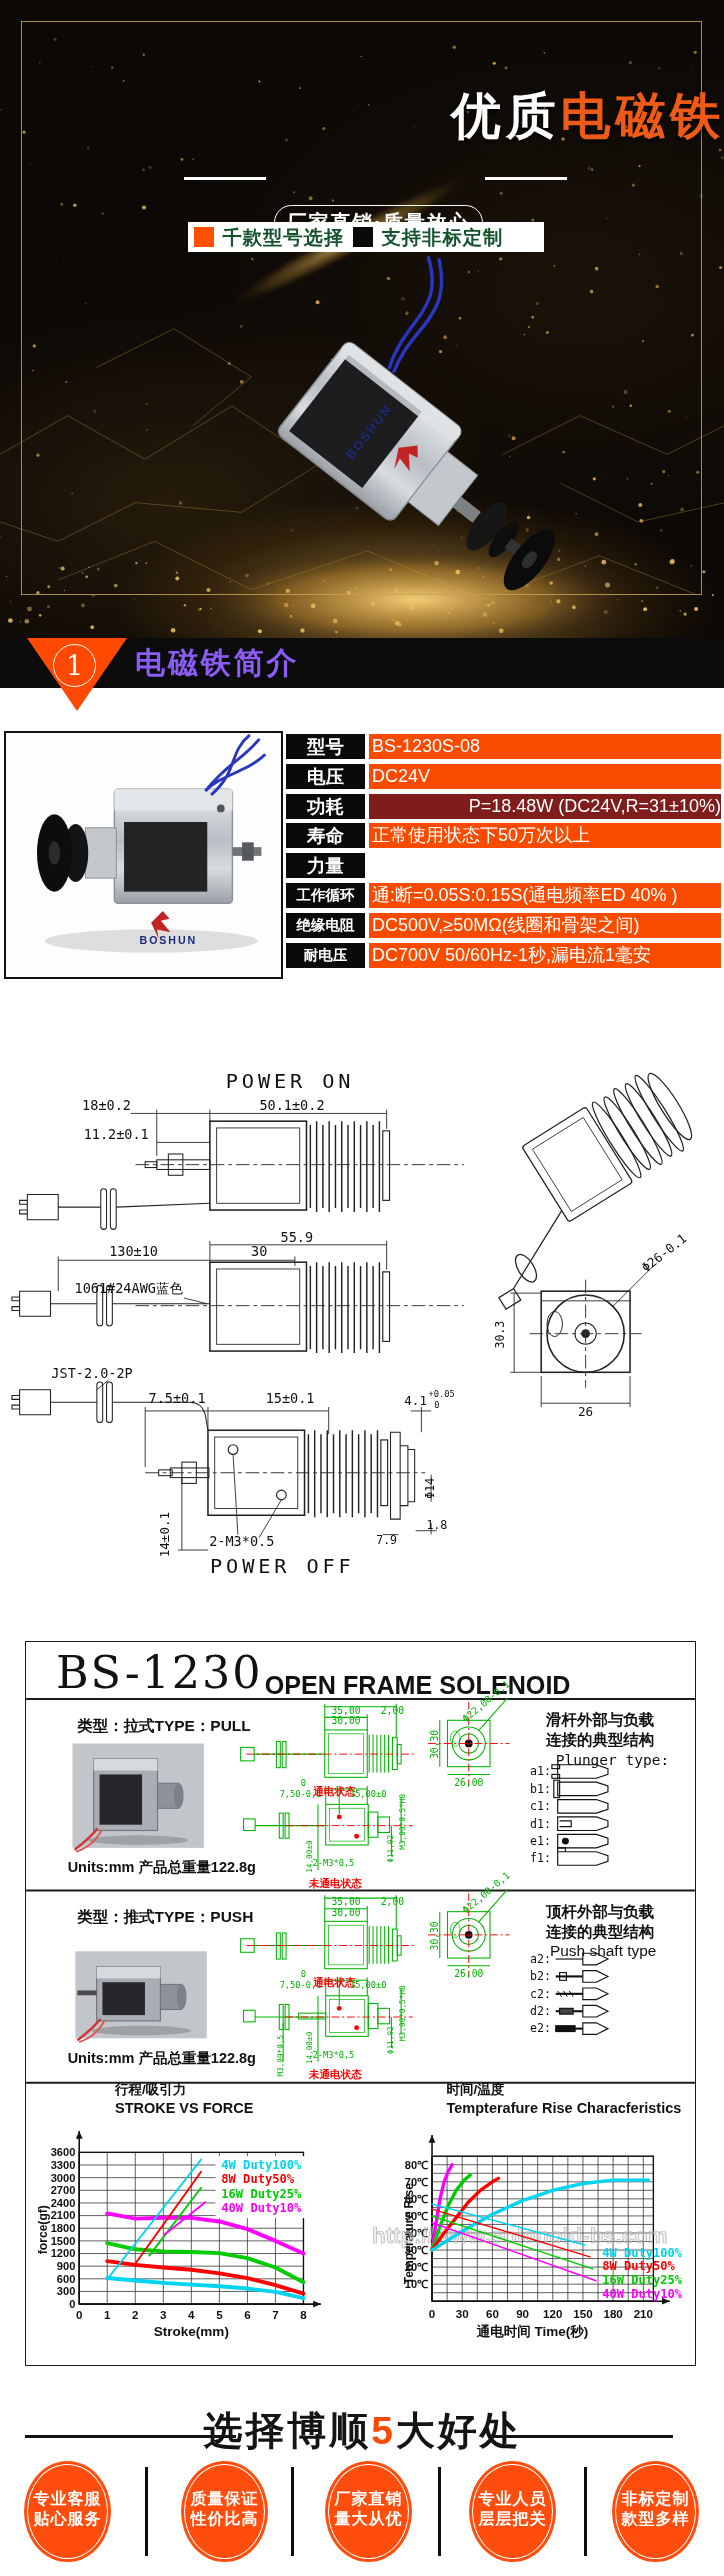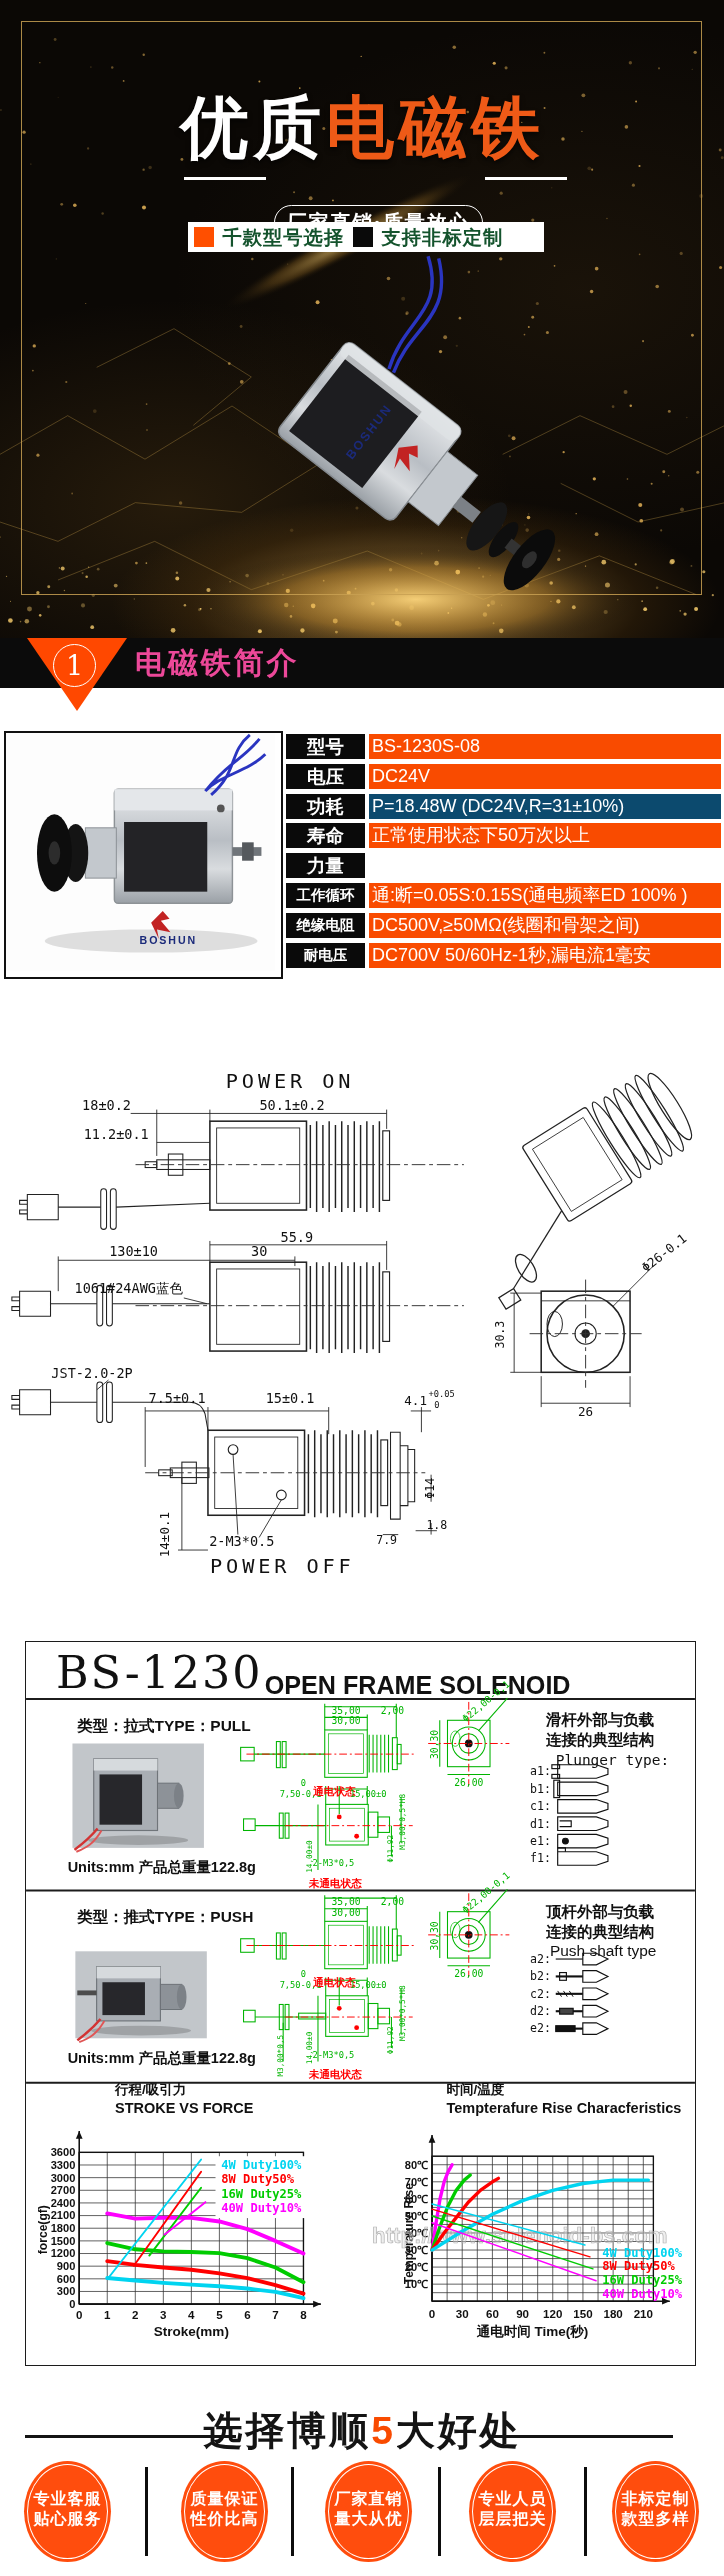--- a/index.html
+++ b/index.html
@@ -6,39 +6,39 @@
   #page{position:relative;width:725px;height:2576px;margin:0 auto;overflow:hidden;
         font-family:"Liberation Sans",sans-serif;background:#fff;}
   .abs{position:absolute;}
   
   #hero{left:0;top:0;width:725px;height:638px;background:
         radial-gradient(ellipse 406px 145px at 416px 604px, rgba(255,196,94,.55), rgba(140,90,20,.18) 55%, rgba(0,0,0,0) 75%),
         radial-gradient(ellipse 483px 290px at 174px 503px, rgba(120,85,30,.25), rgba(0,0,0,0) 70%),
         radial-gradient(ellipse 580px 387px at 580px 290px, rgba(70,50,20,.25), rgba(0,0,0,0) 70%),
         #0b0805;overflow:hidden;}
   #hero-frame{left:21px;top:21px;width:679px;height:572px;border:1.9px solid rgba(200,160,82,.85);}
-  #hero-title{left:0;top:83px;width:725px;text-align:center;font-size:68px;font-weight:bold;
+  #hero-title{left:0;top:83px;width:725px;text-align:right;font-size:50px;font-weight:bold;
               letter-spacing:4.8px;color:#fff;text-shadow:0 2.9px 5.8px rgba(0,0,0,.6);}
   #hero-title .org{color:#ee5a17;}
   .hline{top:177px;height:2.9px;background:#fff;}
   #hline-l{left:184px;width:82px;}
   #hline-r{left:485px;width:82px;}
   #hero-pill{left:274px;top:160px;width:207px;height:33px;border:1.9px solid #fff;border-radius:19.3px;
              color:#fff;font-size:20px;font-weight:bold;letter-spacing:1.9px;text-align:center;line-height:33px;margin-top:45px;}
   #hero-strip{left:188px;top:222px;width:356px;height:30px;background:#fff;display:flex;
               align-items:center;gap:8.7px;padding:0 5.8px;box-sizing:border-box;}
   #hero-strip .sq{width:20px;height:20px;display:inline-block;flex:0 0 auto;}
   #hero-strip .t{font-size:19.3px;font-weight:bold;color:#14532d;letter-spacing:1px;white-space:nowrap;}
   
   #secbar{left:0;top:638px;width:725px;height:50px;background:#0b0b0b;}
   #sec-tri{left:27px;top:638px;width:0;height:0;border-left:50px solid transparent;
            border-right:50px solid transparent;border-top:73px solid #ff4800;}
   #sec-circ{left:53px;top:644px;width:41px;height:41px;border:1.9px solid #fff;border-radius:50%;
             color:#fff;font-size:27px;text-align:center;line-height:41px;font-family:"DejaVu Serif",serif;}
-  #sec-title{left:135px;top:638px;height:50px;line-height:50px;color:#ec4899;font-size:30px;
+  #sec-title{left:135px;top:638px;height:50px;line-height:50px;color:#8b5cf6;font-size:30px;
              font-weight:bold;letter-spacing:2.9px;}
   
   #spec-imgbox{left:3.9px;top:731px;width:275px;height:244px;border:2.9px solid #111;background:#fff;}
   #spec-rows{left:286px;top:734px;width:435px;}
   .spec-row{display:flex;height:25px;margin-bottom:4.8px;}
   .spec-label{width:79px;background:#0a0a0a;color:#fff;font-weight:bold;text-align:center;
               line-height:25px;flex:0 0 auto;}
   .spec-value{flex:1;margin-left:3.9px;color:#fff;font-size:18px;line-height:25px;
               padding-left:3px;white-space:nowrap;overflow:hidden;}
   
@@ -385,32 +385,32 @@
       <div class="spec-row">
         <div class="spec-label" style="font-size: 18.4px;">型号</div>
         <div class="spec-value" style="background: rgb(249, 75, 0);">BS-1230S-08</div>
       </div>
       <div class="spec-row">
         <div class="spec-label" style="font-size: 18.4px;">电压</div>
         <div class="spec-value" style="background: rgb(249, 75, 0);">DC24V</div>
       </div>
       <div class="spec-row">
         <div class="spec-label" style="font-size: 18.4px;">功耗</div>
-        <div class="spec-value" style="background: #0c4a6e;">P=18.48W (DC24V,R=31±10%)</div>
+        <div class="spec-value" style="background: #7f1d1d; text-align: right;">P=18.48W (DC24V,R=31±10%)</div>
       </div>
       <div class="spec-row">
         <div class="spec-label" style="font-size: 18.4px;">寿命</div>
         <div class="spec-value" style="background: rgb(249, 75, 0);">正常使用状态下50万次以上</div>
       </div>
       <div class="spec-row">
         <div class="spec-label" style="font-size: 18.4px;">力量</div>
       </div>
       <div class="spec-row">
         <div class="spec-label" style="font-size: 14.5px;">工作循环</div>
-        <div class="spec-value" style="background: rgb(249, 75, 0);">通:断=0.05S:0.15S(通电频率ED 100% )</div>
+        <div class="spec-value" style="background: rgb(249, 75, 0);">通:断=0.05S:0.15S(通电频率ED 40% )</div>
       </div>
       <div class="spec-row">
         <div class="spec-label" style="font-size: 14.5px;">绝缘电阻</div>
         <div class="spec-value" style="background: rgb(249, 75, 0);">DC500V,≥50MΩ(线圈和骨架之间)</div>
       </div>
       <div class="spec-row">
         <div class="spec-label" style="font-size: 14.5px;">耐电压</div>
         <div class="spec-value" style="background: rgb(249, 75, 0);">DC700V 50/60Hz-1秒,漏电流1毫安</div>
       </div>
     </div>

